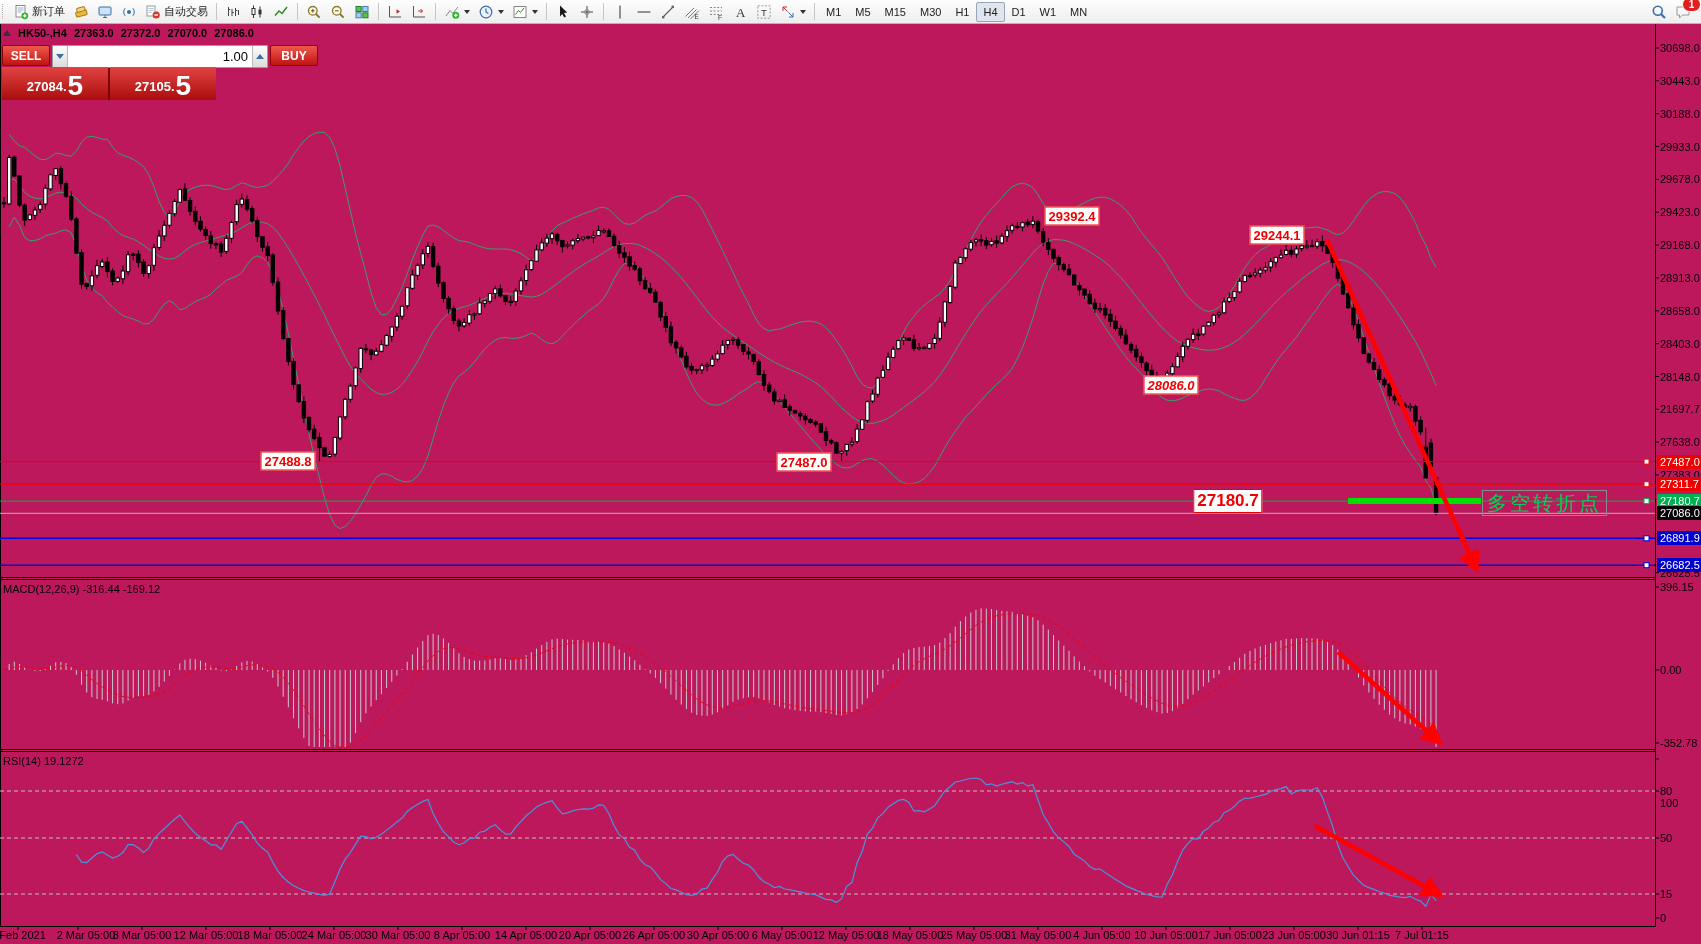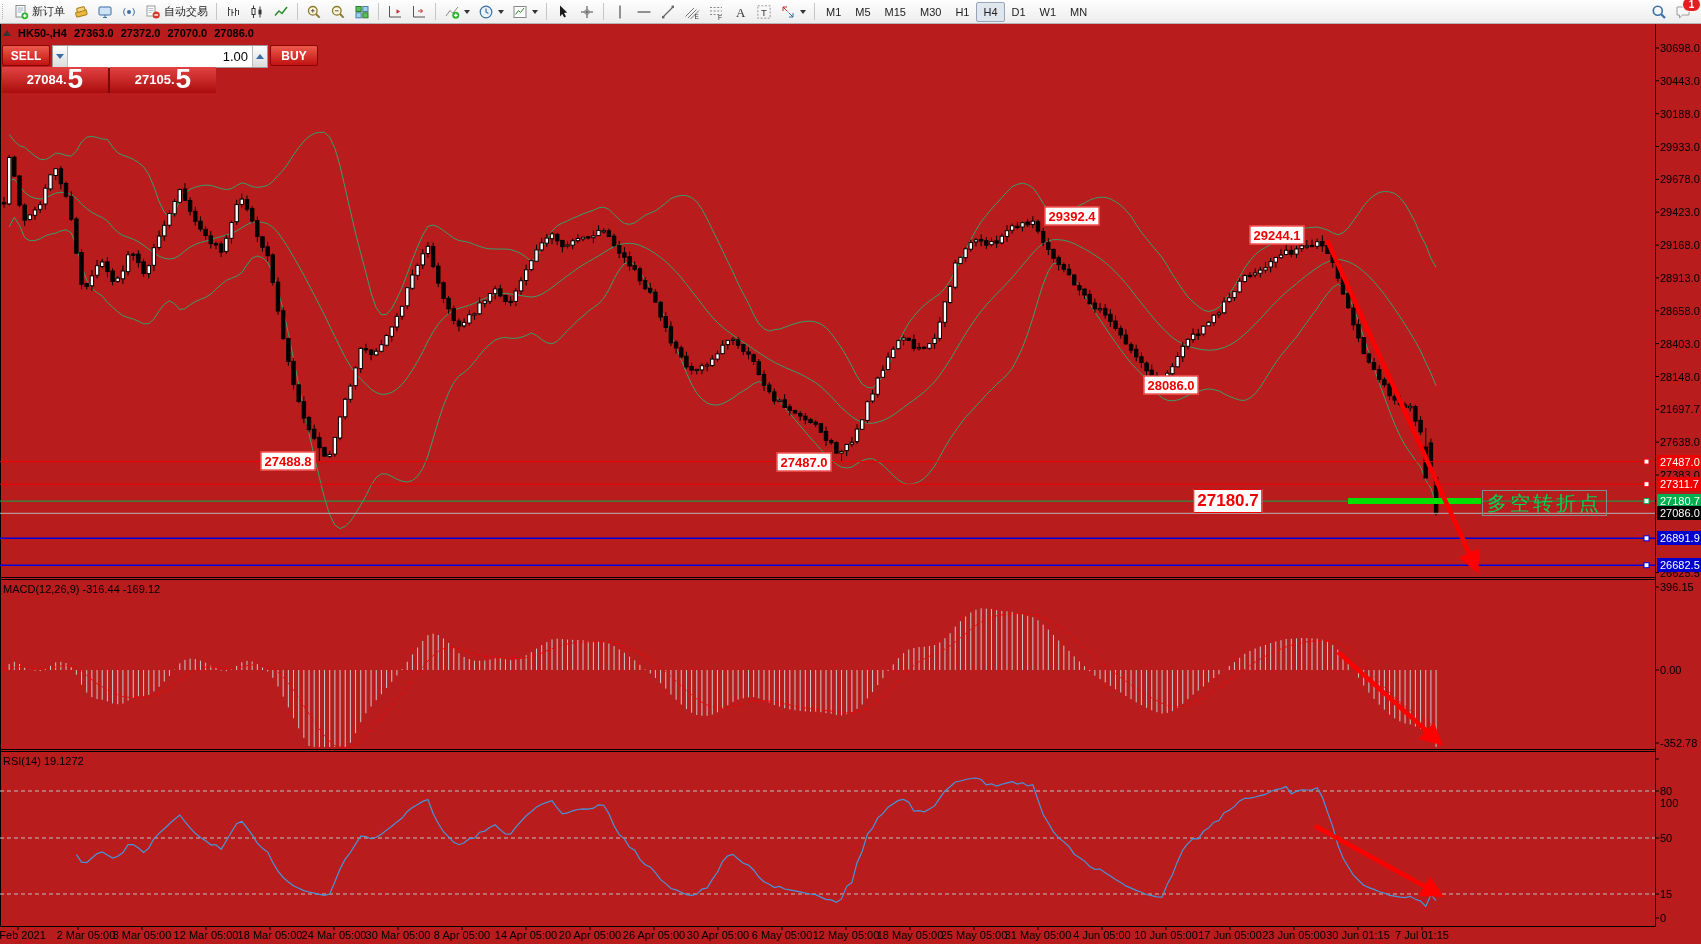--- a/index.html
+++ b/index.html
@@ -1,17 +1,17 @@
 <!DOCTYPE html>
 <html><head>
 <meta charset="utf-8">
 <style>
   html,body{margin:0;padding:0;background:#fff;}
   body{width:1701px;height:944px;overflow:hidden;font-family:"Liberation Sans",sans-serif;-webkit-font-smoothing:antialiased;position:relative;}
-  #app{position:absolute;inset:0;background:#b91c1c;}
+  #app{position:absolute;inset:0;background:#be185d;}
 
   
   #toolbar{position:absolute;top:0;left:0;width:1701px;height:23px;background:linear-gradient(#fefefe,#ededed);
     border-bottom:1px solid #b5b5b5;display:flex;align-items:center;font-size:11px;color:#222;z-index:30;}
   .tb-btn{height:20px;display:flex;align-items:center;justify-content:center;gap:3px;padding:0 3px;border:1px solid transparent;border-radius:2px;cursor:default;}
   .tb-btn svg{width:16px;height:16px;display:block;}
   .tb-sep{width:1px;height:17px;background:#c6c6c6;margin:0 4px;flex:none;}
   .grip{width:4px;height:15px;border-left:1px dotted #b0b0b0;margin:0 2px;flex:none;}
   .caret{width:0;height:0;border-left:3px solid transparent;border-right:3px solid transparent;border-top:4px solid #333;margin-left:1px;}
   .tf{padding:0 6px;height:18px;line-height:18px;border:1px solid transparent;border-radius:2px;}
@@ -29,21 +29,21 @@
   #trade-panel{position:absolute;left:2px;top:45px;width:214px;z-index:25;font-family:"Liberation Sans",sans-serif;}
   .tp-row{display:flex;height:21px;gap:0;}
   .tp-btn{width:48px;height:21px;color:#fff;font-size:12px;font-weight:bold;text-align:center;line-height:19px;
     background:linear-gradient(#ef5a4d,#c01212);border:1px solid #8d0606;border-radius:2px;flex:none;}
   #vol-wrap{display:flex;flex:1;height:21px;border:1px solid #9b9b9b;background:#fff;margin:0 2px;}
   .spin{width:15px;background:linear-gradient(#fdfdfd,#dcdcdc);border:none;border-right:1px solid #bbb;display:flex;align-items:center;justify-content:center;flex:none;}
   .spin:last-child{border-right:none;border-left:1px solid #bbb;}
   .tri-up{width:0;height:0;border-left:4px solid transparent;border-right:4px solid transparent;border-bottom:5px solid #3a6ea5;}
   .tri-dn{width:0;height:0;border-left:4px solid transparent;border-right:4px solid transparent;border-top:5px solid #3a6ea5;}
   #vol-input{flex:1;border:none;outline:none;text-align:right;font-size:13px;padding:0 4px;min-width:0;font-family:"Liberation Sans",sans-serif;}
-  .tp-prices{display:flex;height:26px;margin-top:1px;background:#7d0606;}
+  .tp-prices{display:flex;height:33px;margin-top:1px;background:#7d0606;}
   .tp-price{flex:1;color:#fff;background:linear-gradient(#e24242,#ab0d0d);display:flex;align-items:flex-end;justify-content:center;padding-bottom:1px;}
   .tp-price:first-child{margin-right:2px;}
   .pi{font-size:13px;font-weight:bold;line-height:24px;}
   .pbig{font-size:28px;font-weight:bold;line-height:26px;margin-left:1px;}
 
   
   #chart-svg{position:absolute;top:0;left:0;z-index:5;}
   .axis-label{position:absolute;left:1660px;font-size:11px;color:#000;white-space:nowrap;z-index:10;transform:translateY(-50%);}
   .axis-badge{position:absolute;left:1657px;font-size:11px;color:#fff;white-space:nowrap;z-index:12;transform:translateY(-50%);
     padding:1px 3px 1px 3px;min-width:40px;}
@@ -1317,21 +1317,21 @@
       <div class="axis-label" style="top: 587px;">396.15</div>
       <div class="axis-label" style="top: 670px;">0.00</div>
       <div class="axis-label" style="top: 743px;">-352.78</div>
       <div class="axis-label" style="top: 803px;">100</div>
       <div class="axis-label" style="top: 791px;">80</div>
       <div class="axis-label" style="top: 838px;">50</div>
       <div class="axis-label" style="top: 894px;">15</div>
       <div class="axis-label" style="top: 918px;">0</div>
       <div class="price-label" style="left: 288px; top: 461.4px;">27488.8</div>
       <div class="price-label" style="left: 804px; top: 461.6px;">27487.0</div>
-      <div class="price-label" style="left: 1171px; top: 384.5px;">28086.0</div>
+      <div class="price-label" style="left: 1171px; top: 384.5px; font-style: italic;">28086.0</div>
       <div class="price-label" style="left: 1072px; top: 216.2px;">29392.4</div>
       <div class="price-label" style="left: 1277px; top: 235.3px;">29244.1</div>
       <div class="price-label big" style="left: 1228px; top: 501.1px;">27180.7</div>
       <div class="time-label" style="left: 18px;">4 Feb 2021</div>
       <div class="time-label" style="left: 78px; margin-left: 8px;">2 Mar 05:00</div>
       <div class="time-label" style="left: 142px;">8 Mar 05:00</div>
       <div class="time-label" style="left: 206px;">12 Mar 05:00</div>
       <div class="time-label" style="left: 270px;">18 Mar 05:00</div>
       <div class="time-label" style="left: 334px;">24 Mar 05:00</div>
       <div class="time-label" style="left: 398px;">30 Mar 05:00</div>

